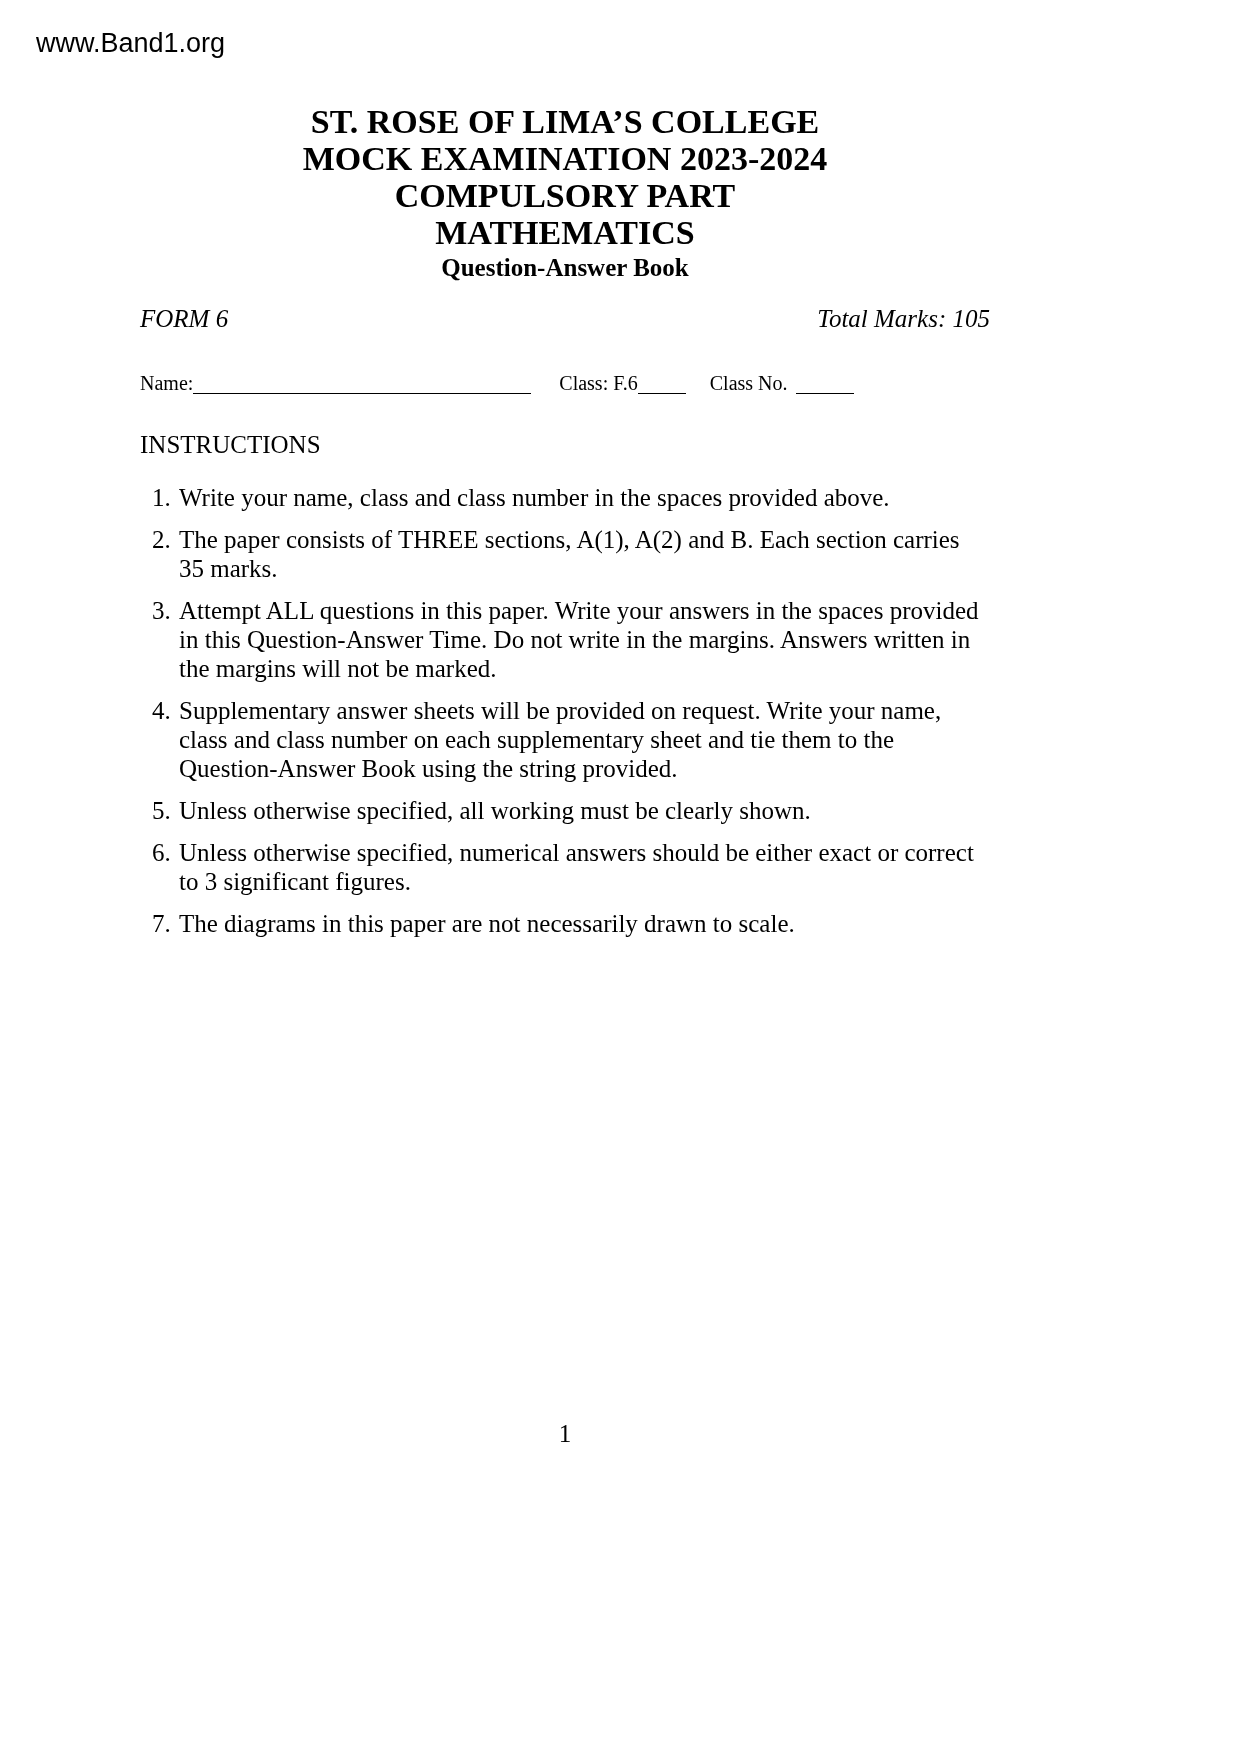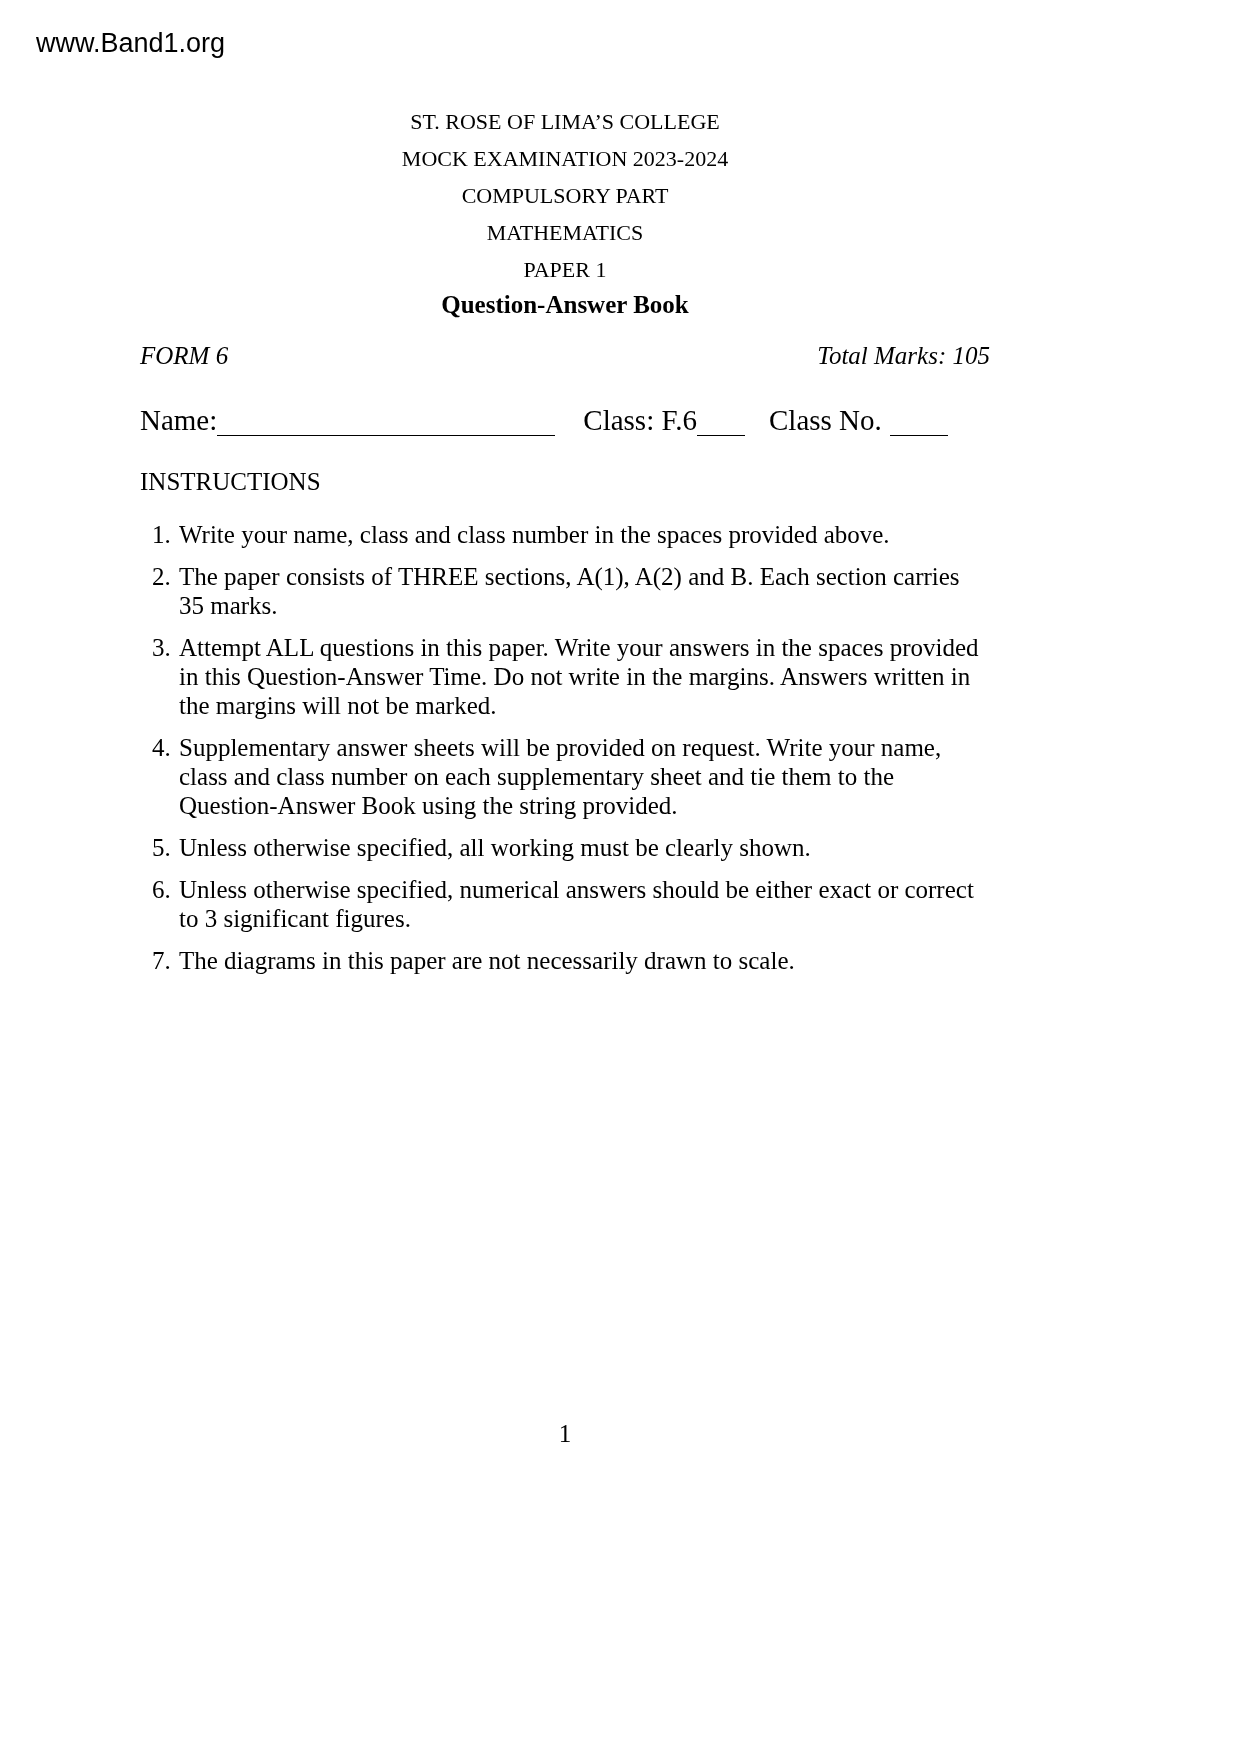--- a/index.html
+++ b/index.html
@@ -20,44 +20,44 @@
     left: 36px;
     font-family: "Liberation Sans", sans-serif;
     font-size: 27px;
     color: #000000;
   }
   .content {
     padding: 103px 250px 0 140px; 
   }
   .header { text-align: center; }
   .h-line {
-    font-size: 22px;
-    font-weight: normal;
+    font-size: 34px;
+    font-weight: bold;
     line-height: 37px;
   }
   .h-sub {
     font-size: 25px;
     font-weight: bold;
     line-height: 34px;
   }
   .meta-row {
     display: flex;
     justify-content: space-between;
     align-items: flex-start;
     margin-top: 18px;
     font-size: 25px;
     line-height: 32px;
     font-style: italic;
   }
   .meta-right { text-align: left; }
   .fields-row {
     display: flex;
-    align-items: flex-end;
+    align-items: center;
     margin-top: 32px;
-    font-size: 29px;
+    font-size: 20px;
     line-height: 32px;
     white-space: nowrap;
   }
   .blank {
     display: inline-block;
     border-bottom: 1px solid #000;
     height: 1.05em;
     vertical-align: baseline;
   }
   .name-blank { width: 338px; }
@@ -96,21 +96,20 @@
 
   <div class="watermark">www.Band1.org</div>
 
   <div class="content">
 
     <header class="header">
       <div class="h-line">ST. ROSE OF LIMA’S COLLEGE</div>
       <div class="h-line">MOCK EXAMINATION 2023-2024</div>
       <div class="h-line">COMPULSORY PART</div>
       <div class="h-line">MATHEMATICS</div>
-      <div class="h-line">PAPER 1</div>
       <div class="h-sub">Question-Answer Book</div>
     </header>
 
     <div class="meta-row">
       <div class="meta-left">FORM 6</div>
       <div class="meta-right">
         <div>Total Marks: 105</div>
       </div>
     </div>
 

